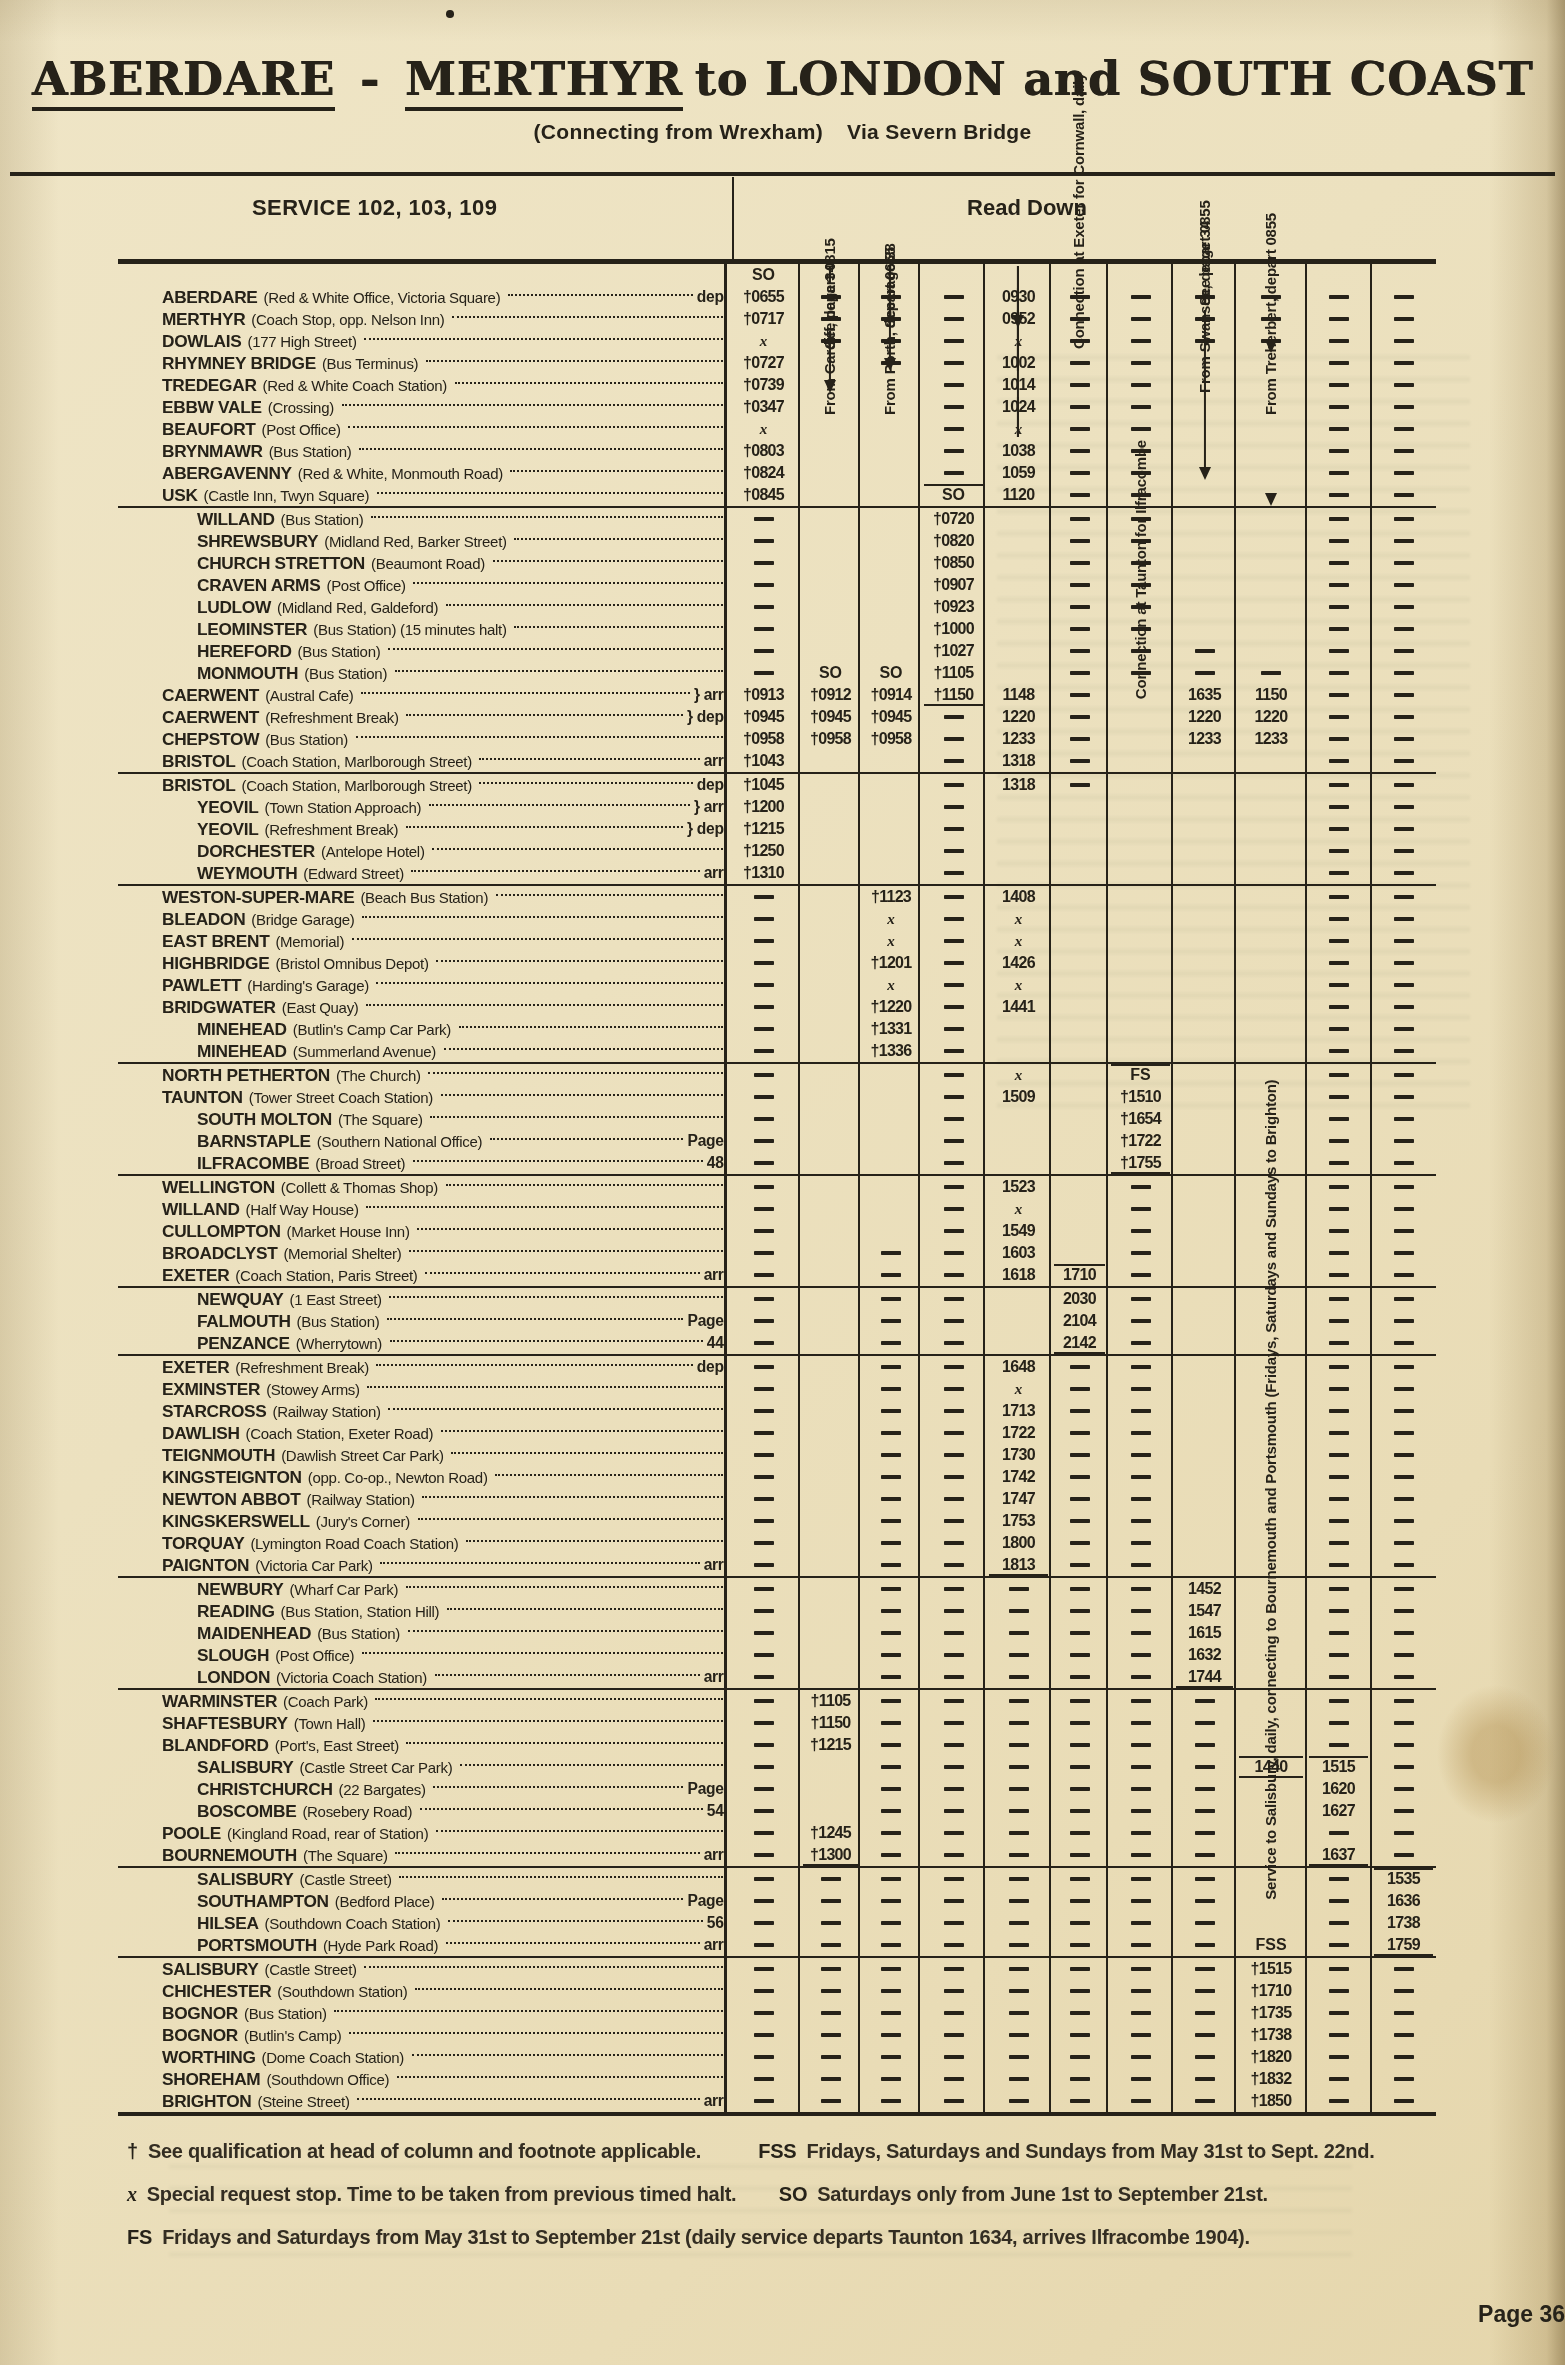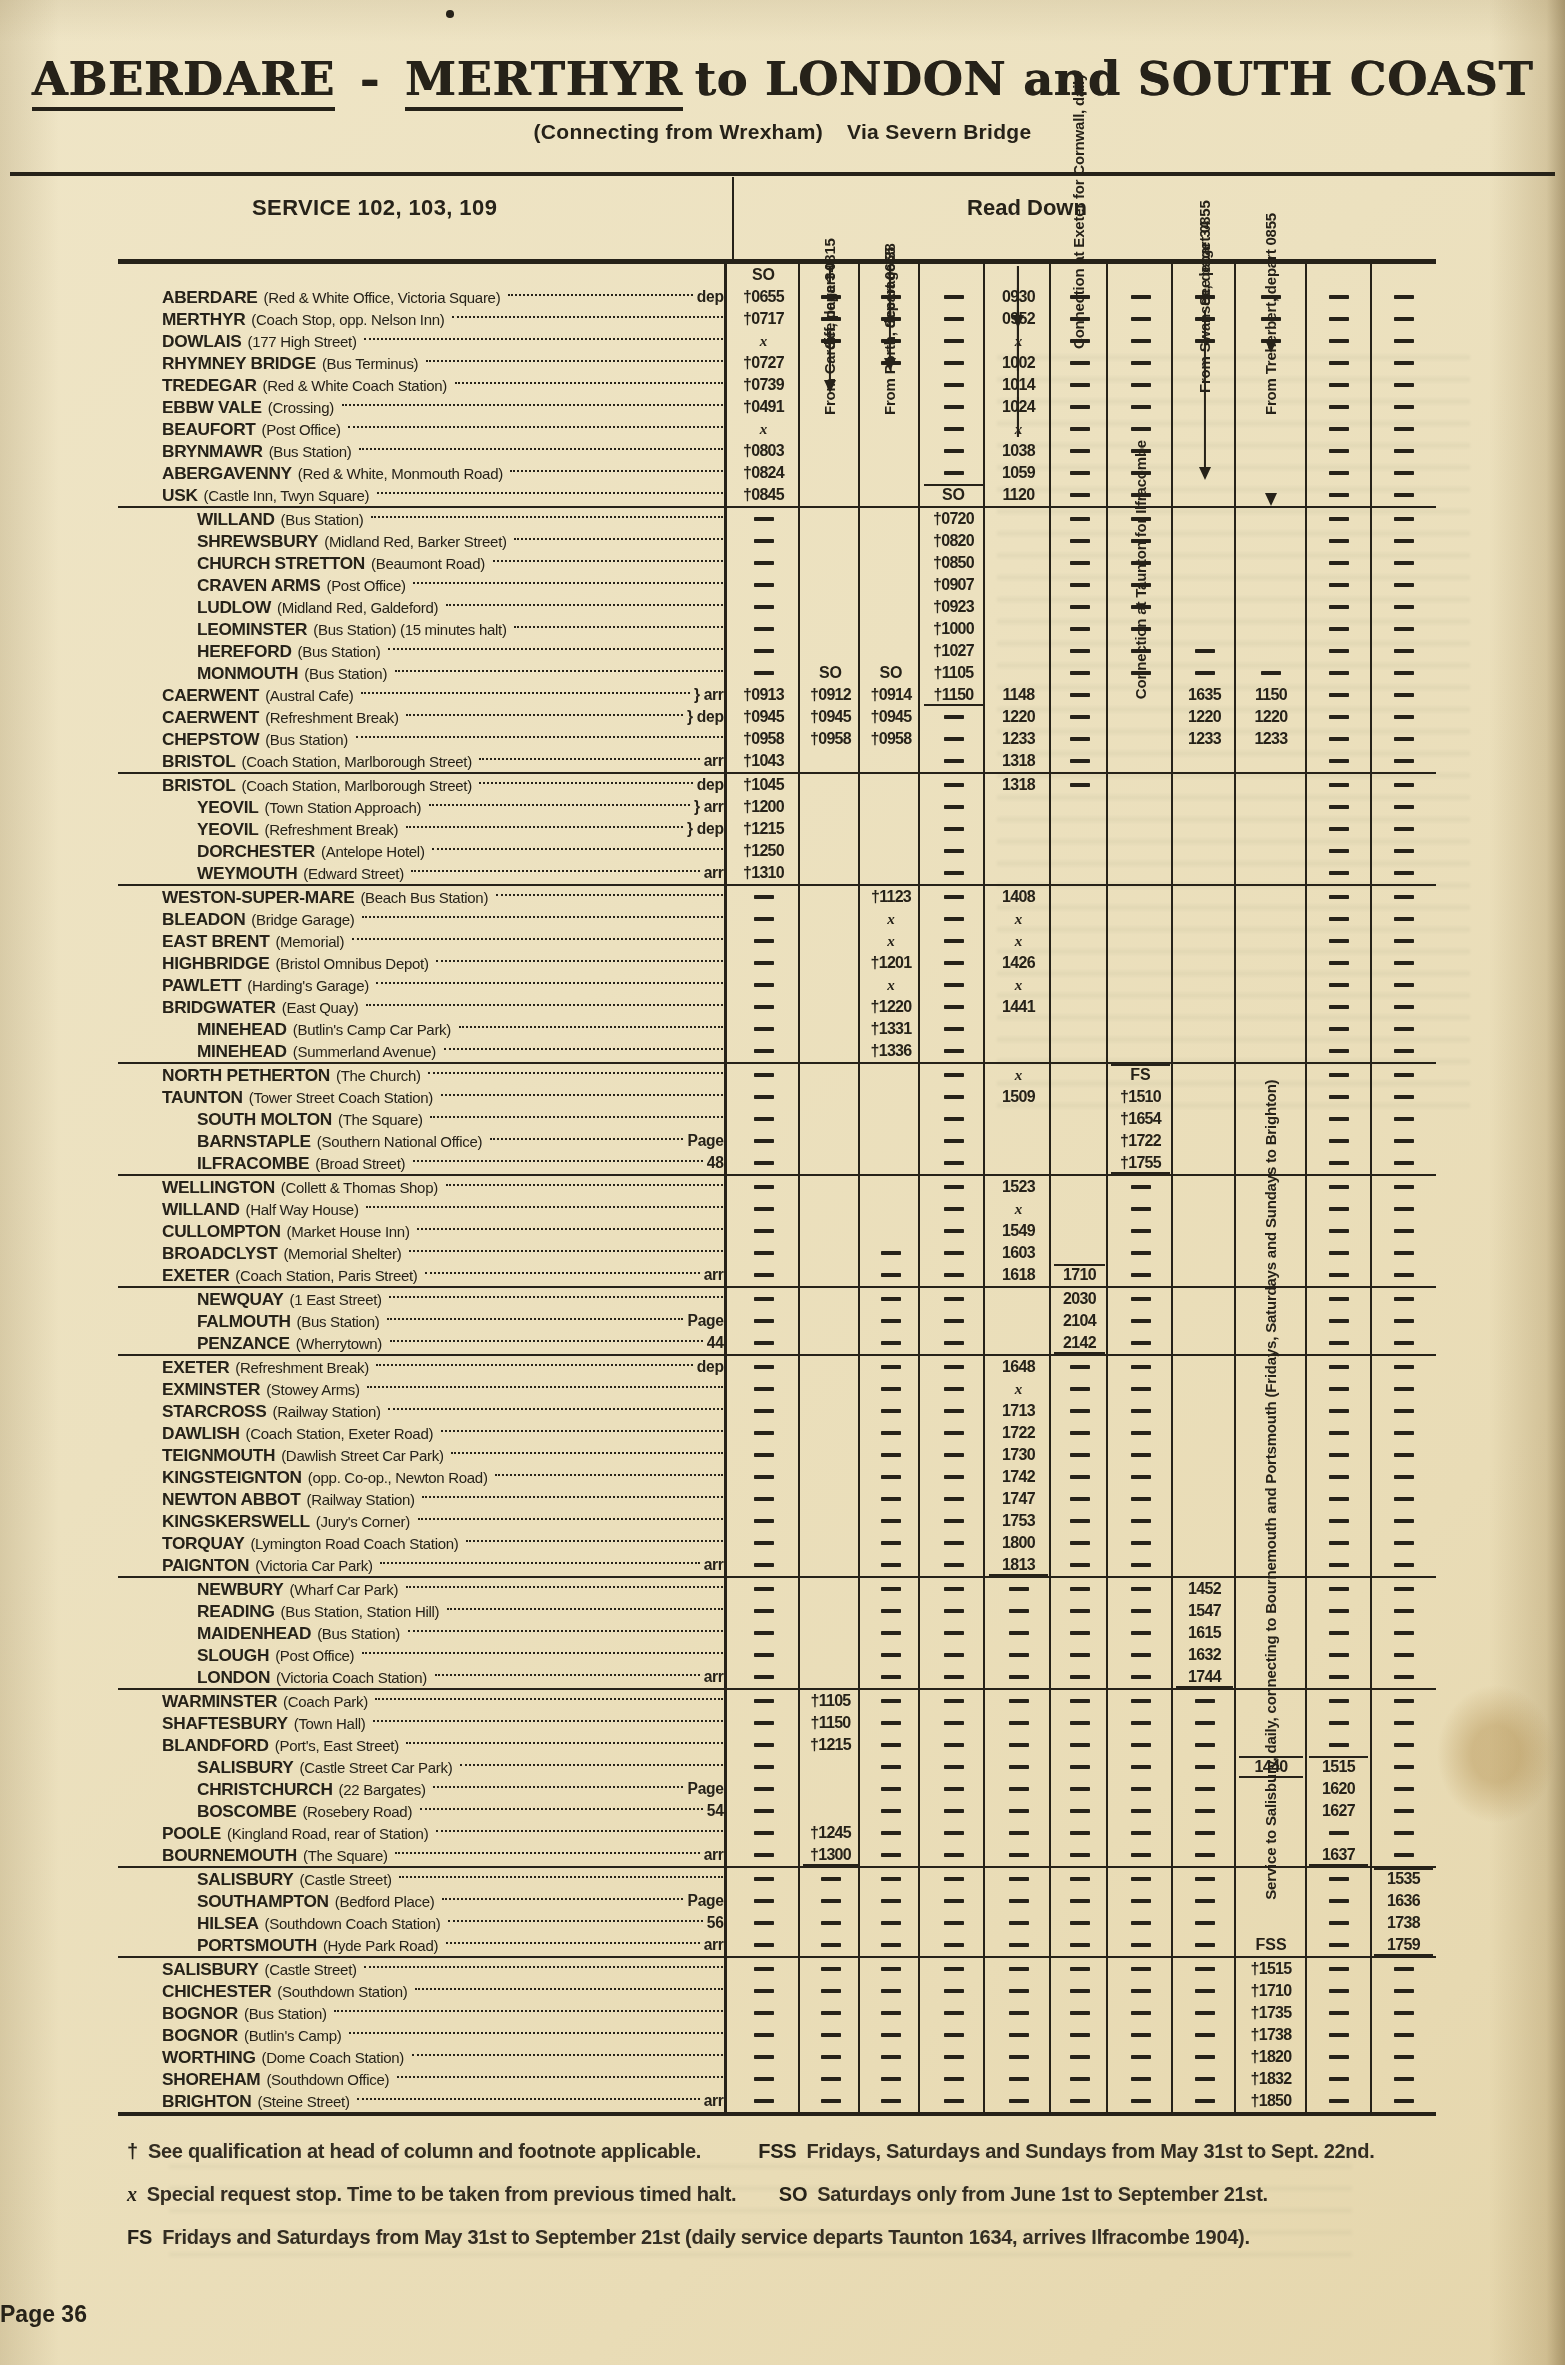--- a/index.html
+++ b/index.html
@@ -64,21 +64,21 @@
     font-weight:bold;font-size:15px;letter-spacing:-0.2px;line-height:18px;text-align:center;white-space:nowrap;}
   .vt.wrap{white-space:normal;height:98%;}
 
   
   .foot{position:absolute;top:2140px;left:127px;width:1352px;font-size:20px;letter-spacing:-0.2px;}
   .fline{margin-bottom:20px;white-space:nowrap;}
   .fsym{font-weight:bold;margin-right:10px;}
   .fsym.it{font-style:italic;font-family:"Liberation Serif",serif;}
   .fsym.gap{margin-left:34px;}
   .ftext{font-weight:bold;color:#332d22;letter-spacing:-0.3px;}
-  .page-num{position:absolute;top:2301px;left:0;width:1565px;text-align:left;font-weight:bold;font-size:23px;}
+  .page-num{position:absolute;top:2301px;left:0;width:1565px;text-align:right;font-weight:bold;font-size:23px;}
 
   .ghost{position:absolute;opacity:.05;filter:blur(1.7px);background:repeating-linear-gradient(
     to bottom,#4a5a40 0 5px, transparent 5px 22px);pointer-events:none;}
 </style>
 </head>
 <body>
 
 <div class="page">
   <div class="speck"></div>
   <div class="ghost" style="left:997px;top:355px;width:473px;height:761px;"></div>
@@ -298,21 +298,21 @@
             <span class="dash"></span>
           </div>
         </div>
         <div class="row">
           <div class="nc">
             <span class="sn">EBBW VALE</span>
             <span class="sd">(Crossing)</span>
             <span class="lead"></span>
           </div>
           <div class="cell c1">
-            <span class="tm">†0491</span>
+            <span class="tm">†0347</span>
           </div>
           <div class="cell c2"></div>
           <div class="cell c3"></div>
           <div class="cell c4">
             <span class="dash"></span>
           </div>
           <div class="cell c5">
             <span class="tm">1024</span>
           </div>
           <div class="cell c6">

